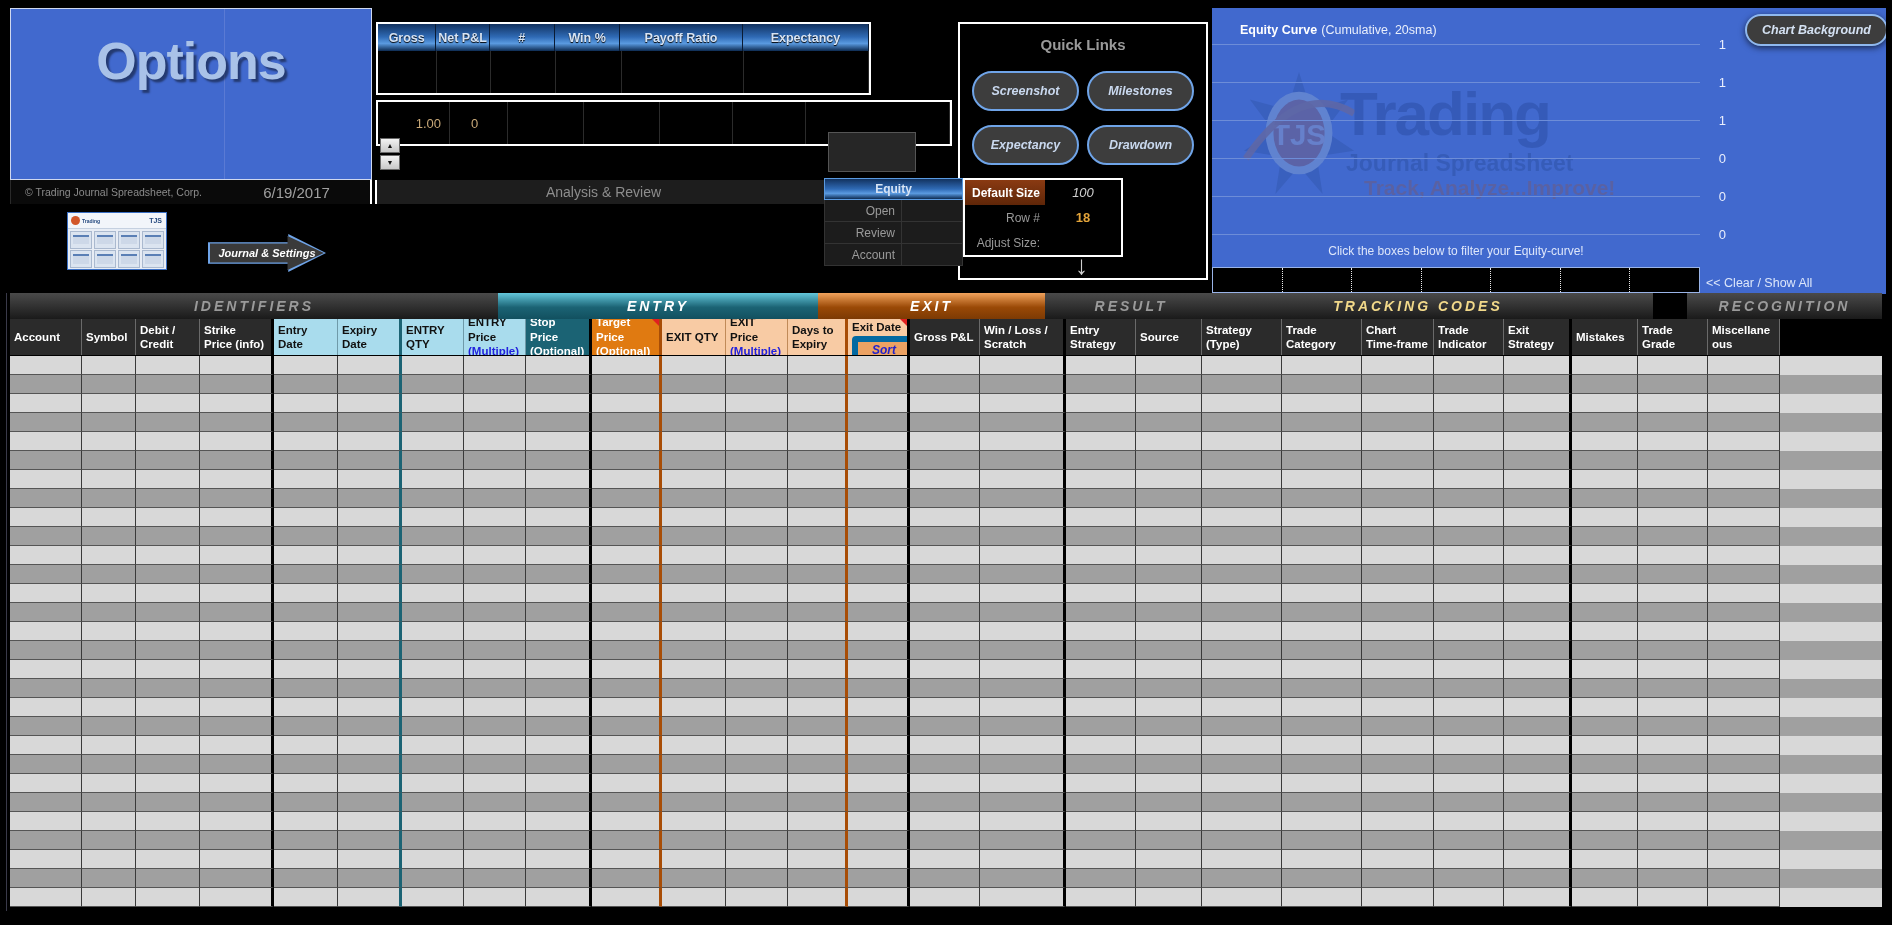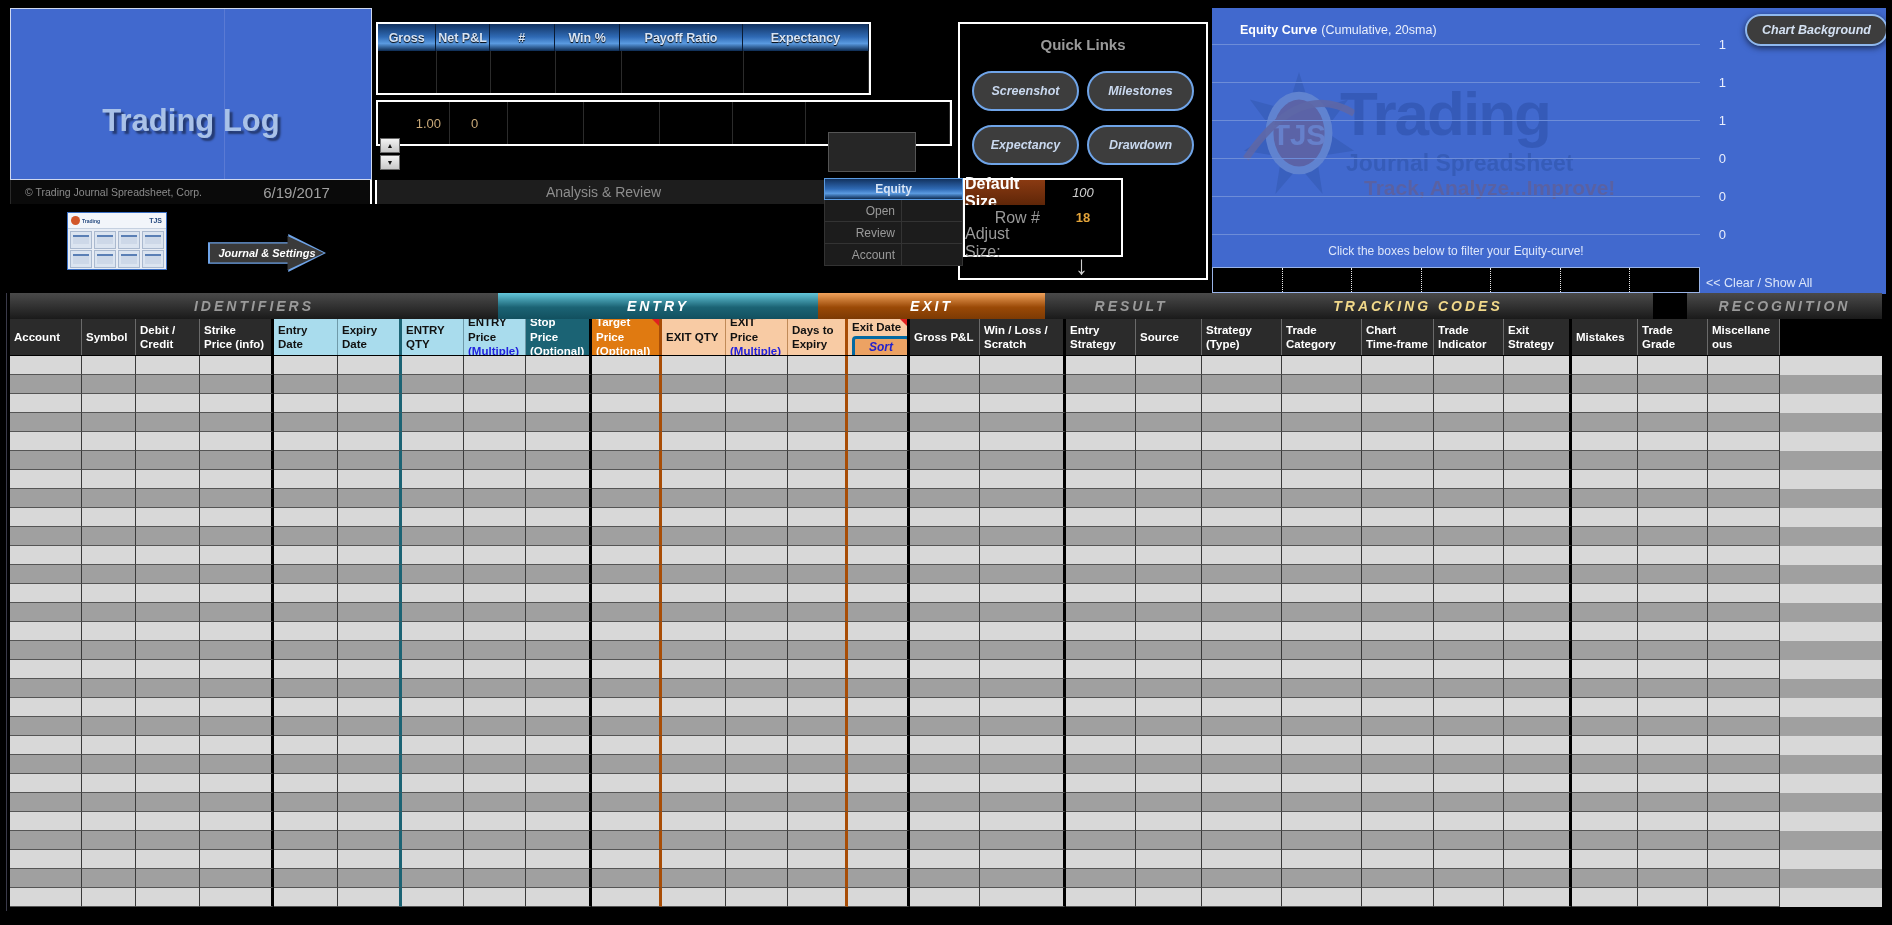--- a/index.html
+++ b/index.html
@@ -140,21 +140,21 @@
     align-items:center; justify-content:center; border:1px solid #5a9ae0; }
   .eq-row{ display:flex; height:22px; border:1px solid #333; border-top:none; }
   .eq-lbl{ width:77px; color:#9a9a9a; font-size:12px; display:flex;
     align-items:center; justify-content:flex-end; padding-right:6px;
     background:#1c1c1c; border-right:1px solid #333; }
   .eq-val{ flex:1; background:#1c1c1c; }
 
   .ds-table{ position:absolute; left:963px; top:178px; width:160px;
     border:2px solid #fff; }
   .ds-row{ display:flex; height:25px; position:relative; }
-  .ds-lbl{ width:80px; font-size:16px; font-weight:bold;
+  .ds-lbl{ width:80px; font-size:12px; font-weight:bold;
     display:flex; align-items:center; justify-content:flex-end; padding-right:5px; }
   .ds-lbl-1{ background:linear-gradient(180deg,#8a3a12,#5f2608); color:#fff; }
   .ds-lbl-d{ background:#000; color:#9a9a9a; font-weight:normal; }
   .ds-val{ flex:1; background:#000; display:flex; align-items:center;
     justify-content:center; font-size:13px; font-style:italic; color:#cfcfcf; }
   .ds-val.gold{ color:#e3a43a; font-weight:bold; font-style:normal; }
   .down-arrow{ position:absolute; left:1075px; top:250px; color:#cfcfcf; font-size:26px; }
 
   
   .chart-panel{
@@ -216,21 +216,21 @@
   .hcell{ font-size:11.5px; font-weight:bold; line-height:1.25;
     display:flex; align-items:center; padding:0 4px;
     border-right:1px solid #555; overflow:hidden; position:relative; }
   .h-dark{ background:#2b2b2b; color:#fff; border-right:1px solid #6a6a6a; }
   .h-entry-lt{ background:#a9dced; color:#111; border-right:1px solid #6f9aa9; }
   .h-entry-dk{ background:#1b6374; color:#fff; border-right:1px solid #0e4050; }
   .h-exit-dk{ background:#e07a11; color:#fff; border-right:1px solid #9a4906; }
   .h-exit-lt{ background:#f8cba4; color:#111; border-right:1px solid #c08a58; }
   .h-multiple{ color:#2222dd; }
 
-  .sortbtn{ background:#eca263; border:3px solid #0369a1; border-radius:4px;
+  .sortbtn{ background:#eca263; border:6px solid #0369a1; border-radius:4px;
     color:#2222cc; font-size:12px; font-weight:bold; font-style:italic;
     padding:1px 14px; margin-top:2px; display:inline-block; }
 
   .grid{ position:absolute; left:10px; top:356px; width:1872px; height:555px;
     overflow:hidden; }
   .grow{ display:flex; height:19px; }
   .grow.odd{ background:#d8d8d8; }
   .grow.even{ background:#a0a0a0; }
   .gcell{ border-right:1px solid #3a3a3a; border-bottom:1px solid #555; }
   .sep-black{ border-right:3px solid #000 !important; }
@@ -247,21 +247,21 @@
     background:#000; }
   .outer-border{ position:absolute; inset:0; border:6px solid #000; pointer-events:none; }
 </style>
 </head>
 <body>
 
 <div id="root">
 
   <div class="title-panel">
     <div class="divider"></div>
-    <div class="title-sub">Trading Log</div>
+    <div class="title-big">Options</div>
   </div>
   <div class="copyright-bar">© Trading Journal Spreadsheet, Corp.</div>
   <div class="date-bar">6/19/2017</div>
 
   <div class="thumb-box">
     <div class="thumb-head">
       <div class="thumb-logo"></div>
       <div class="thumb-logo-txt">Trading</div>
       <div class="thumb-tis">TJS</div>
     </div>

